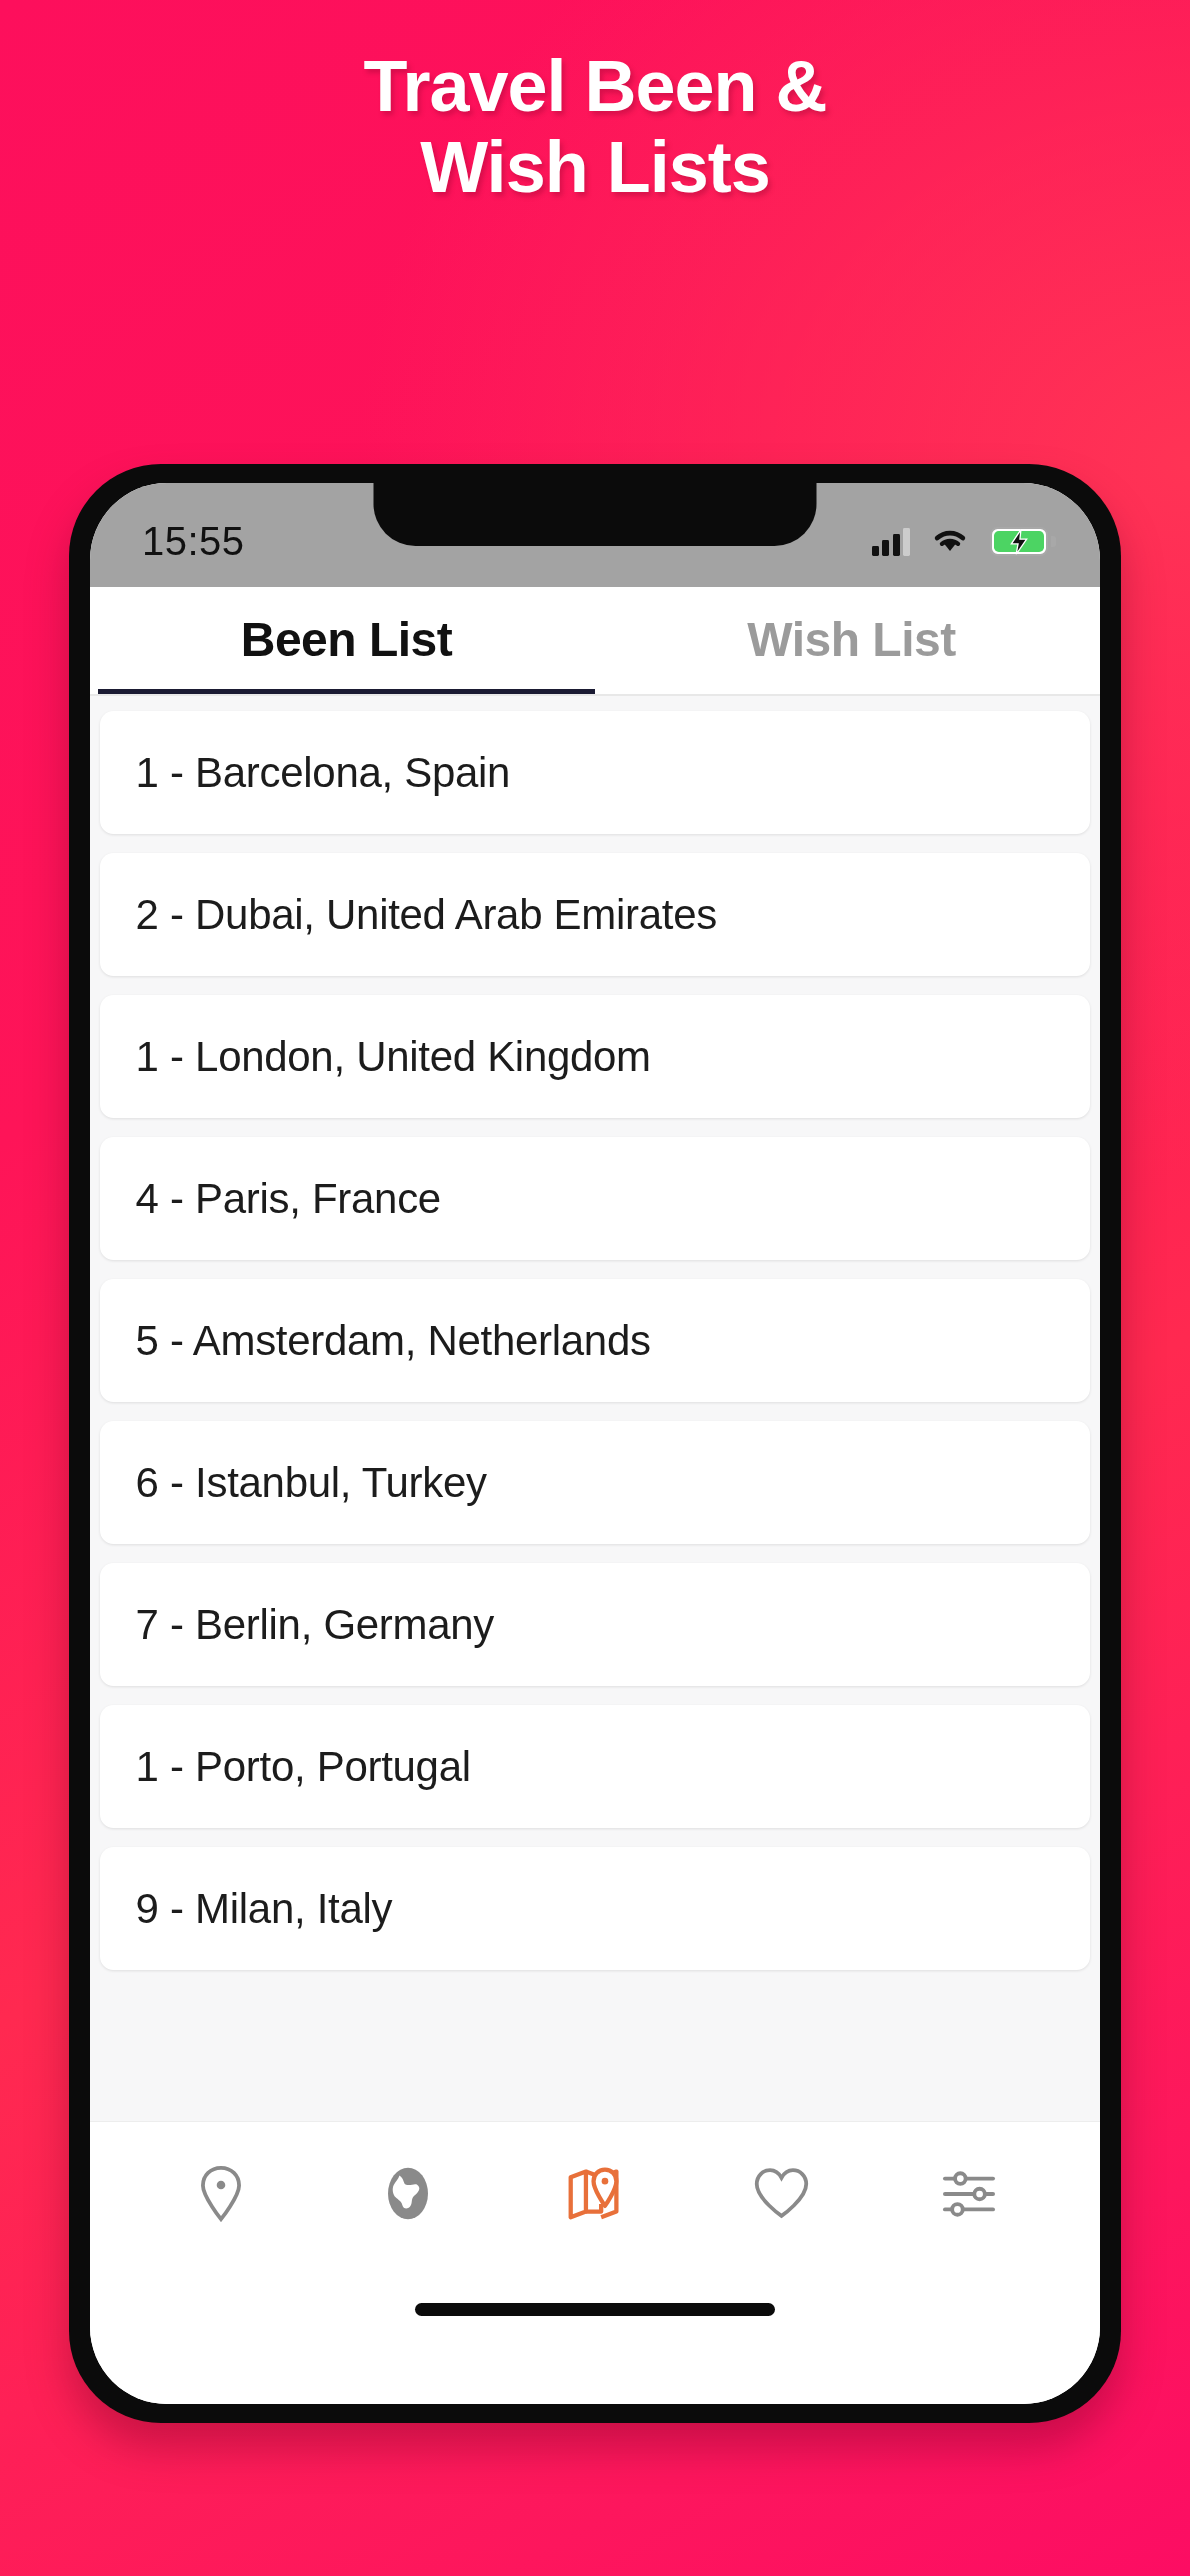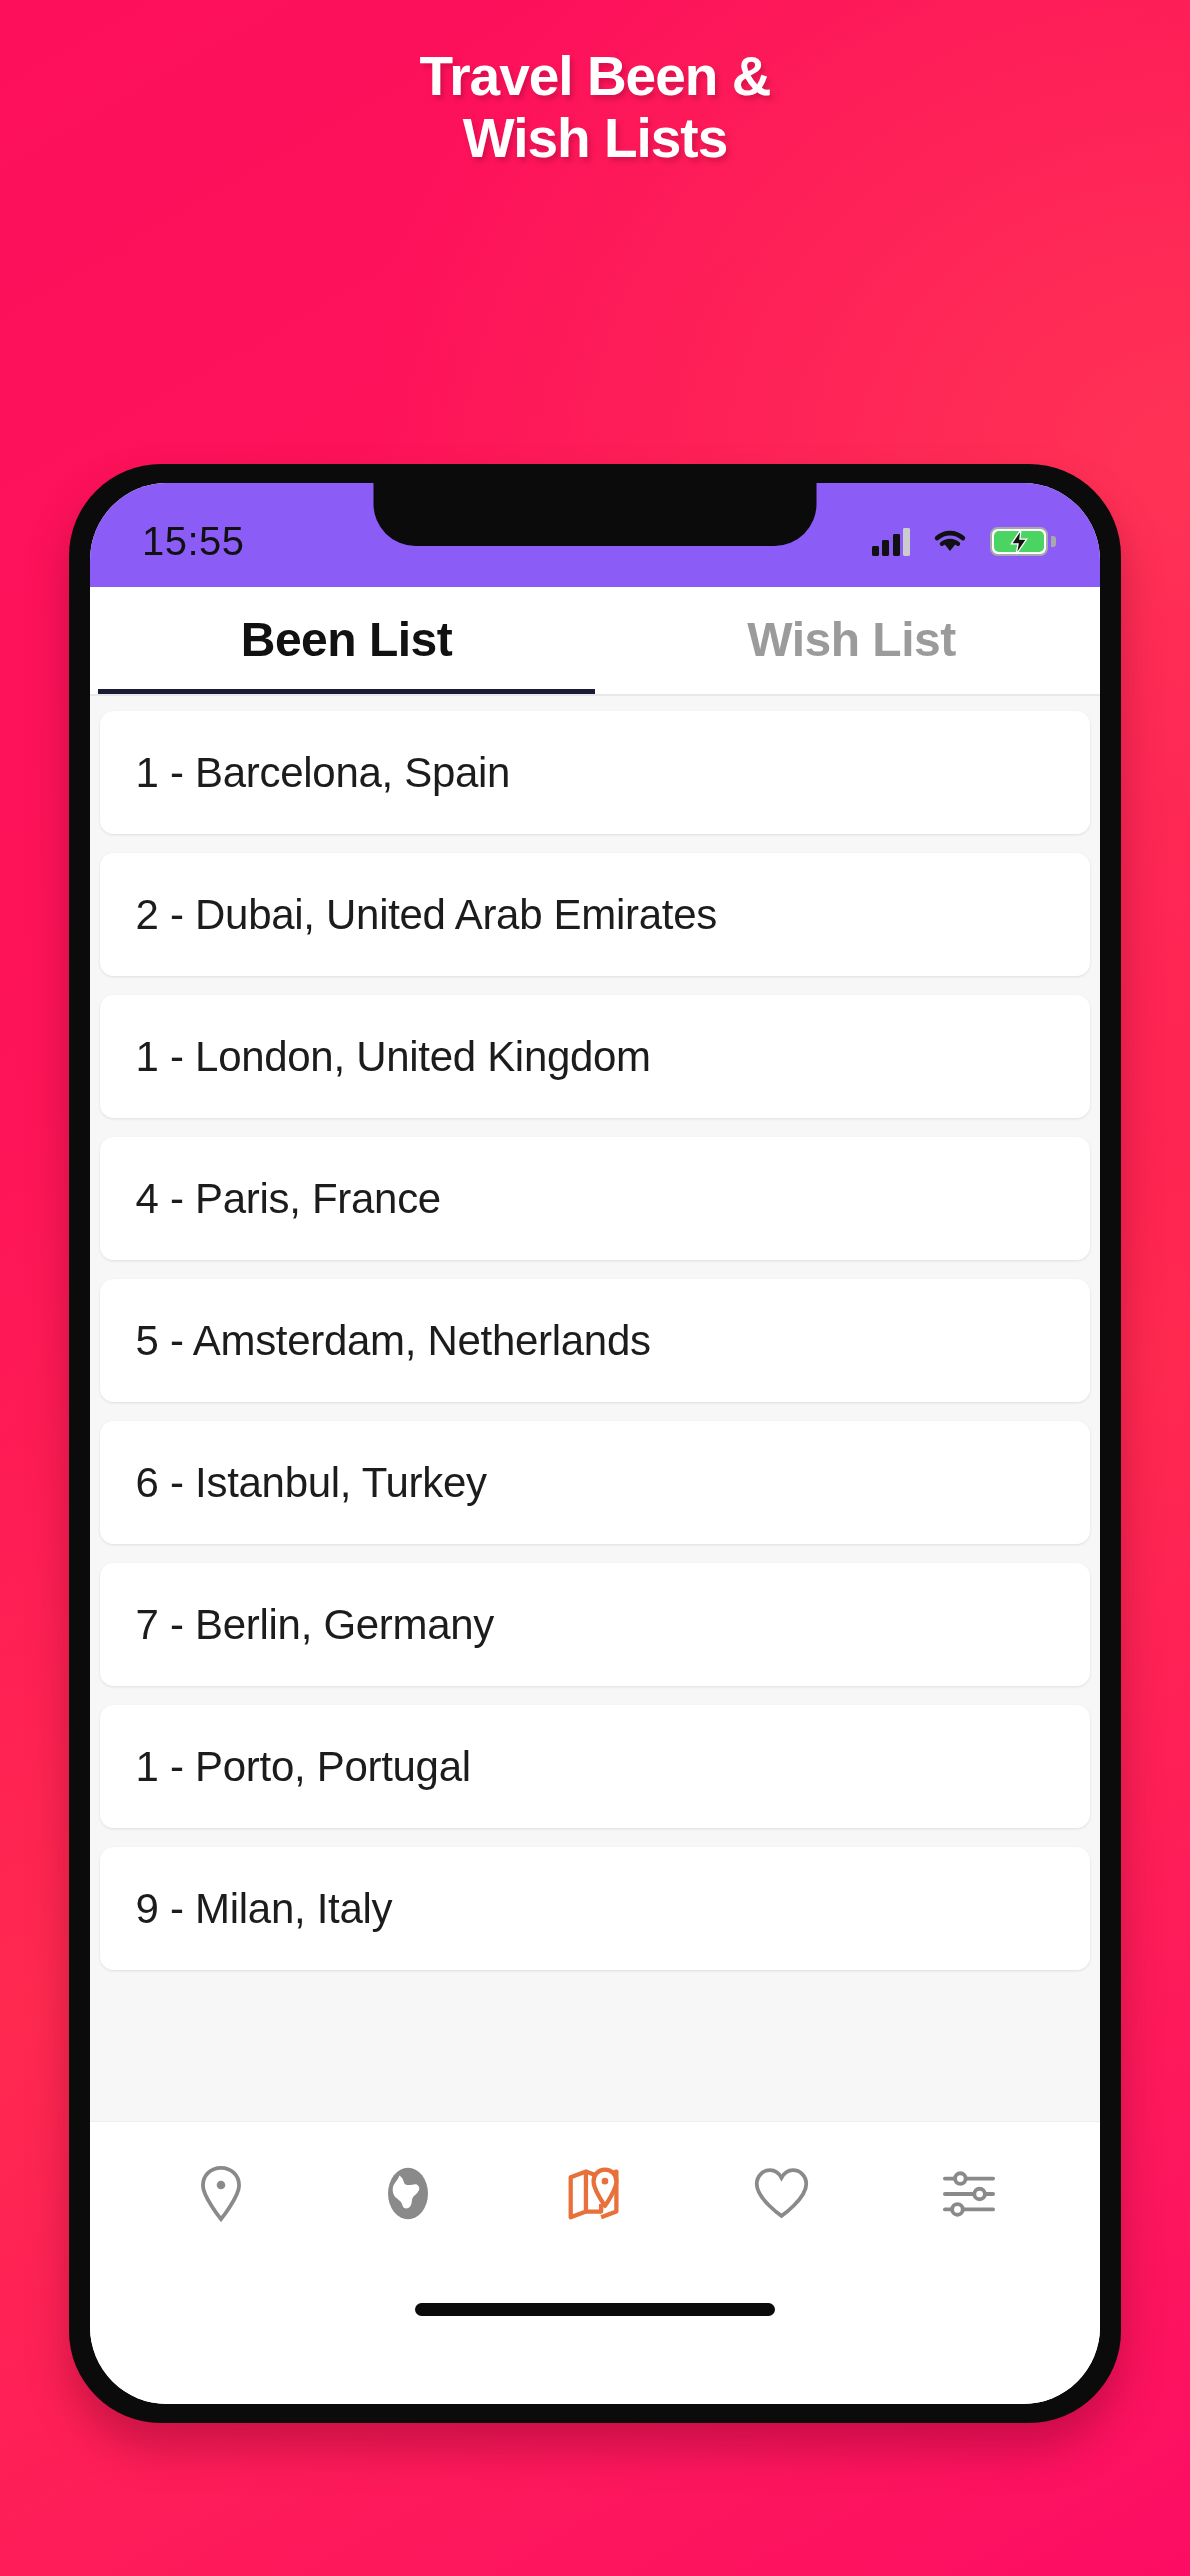--- a/index.html
+++ b/index.html
@@ -16,21 +16,21 @@
       linear-gradient(150deg, #FD0F5C 0%, #FE1458 35%, #FF2950 62%, #FC0D63 100%);
     position:relative;
   }
 
   
   .hero-title {
     position:absolute;
     top:46px; left:0; right:0;
     text-align:center;
     color:#ffffff;
-    font-size:55px;
+    font-size:72px;
     font-weight:bold;
     line-height:1.12;
     letter-spacing:-1px;
     text-shadow:2.9px 3.8px 5.8px rgba(120,0,35,0.28);
     padding:0 58px;
   }
   .hero-line { display:block; }
 
   
   .phone {
@@ -74,21 +74,21 @@
   }
 
   
   .statusbar {
     position:relative;
     height:104px;
     display:flex;
     align-items:center;
     justify-content:space-between;
     padding:13.4px 52px 0 52px;
-    background:#8b5cf6;
+    background:#a3a3a3;
     z-index:30;
   }
   .status-time {
     font-size:40px;
     font-weight:500;
     color:#111111;
     letter-spacing:0.5px;
   }
   .status-icons {
     display:flex;

